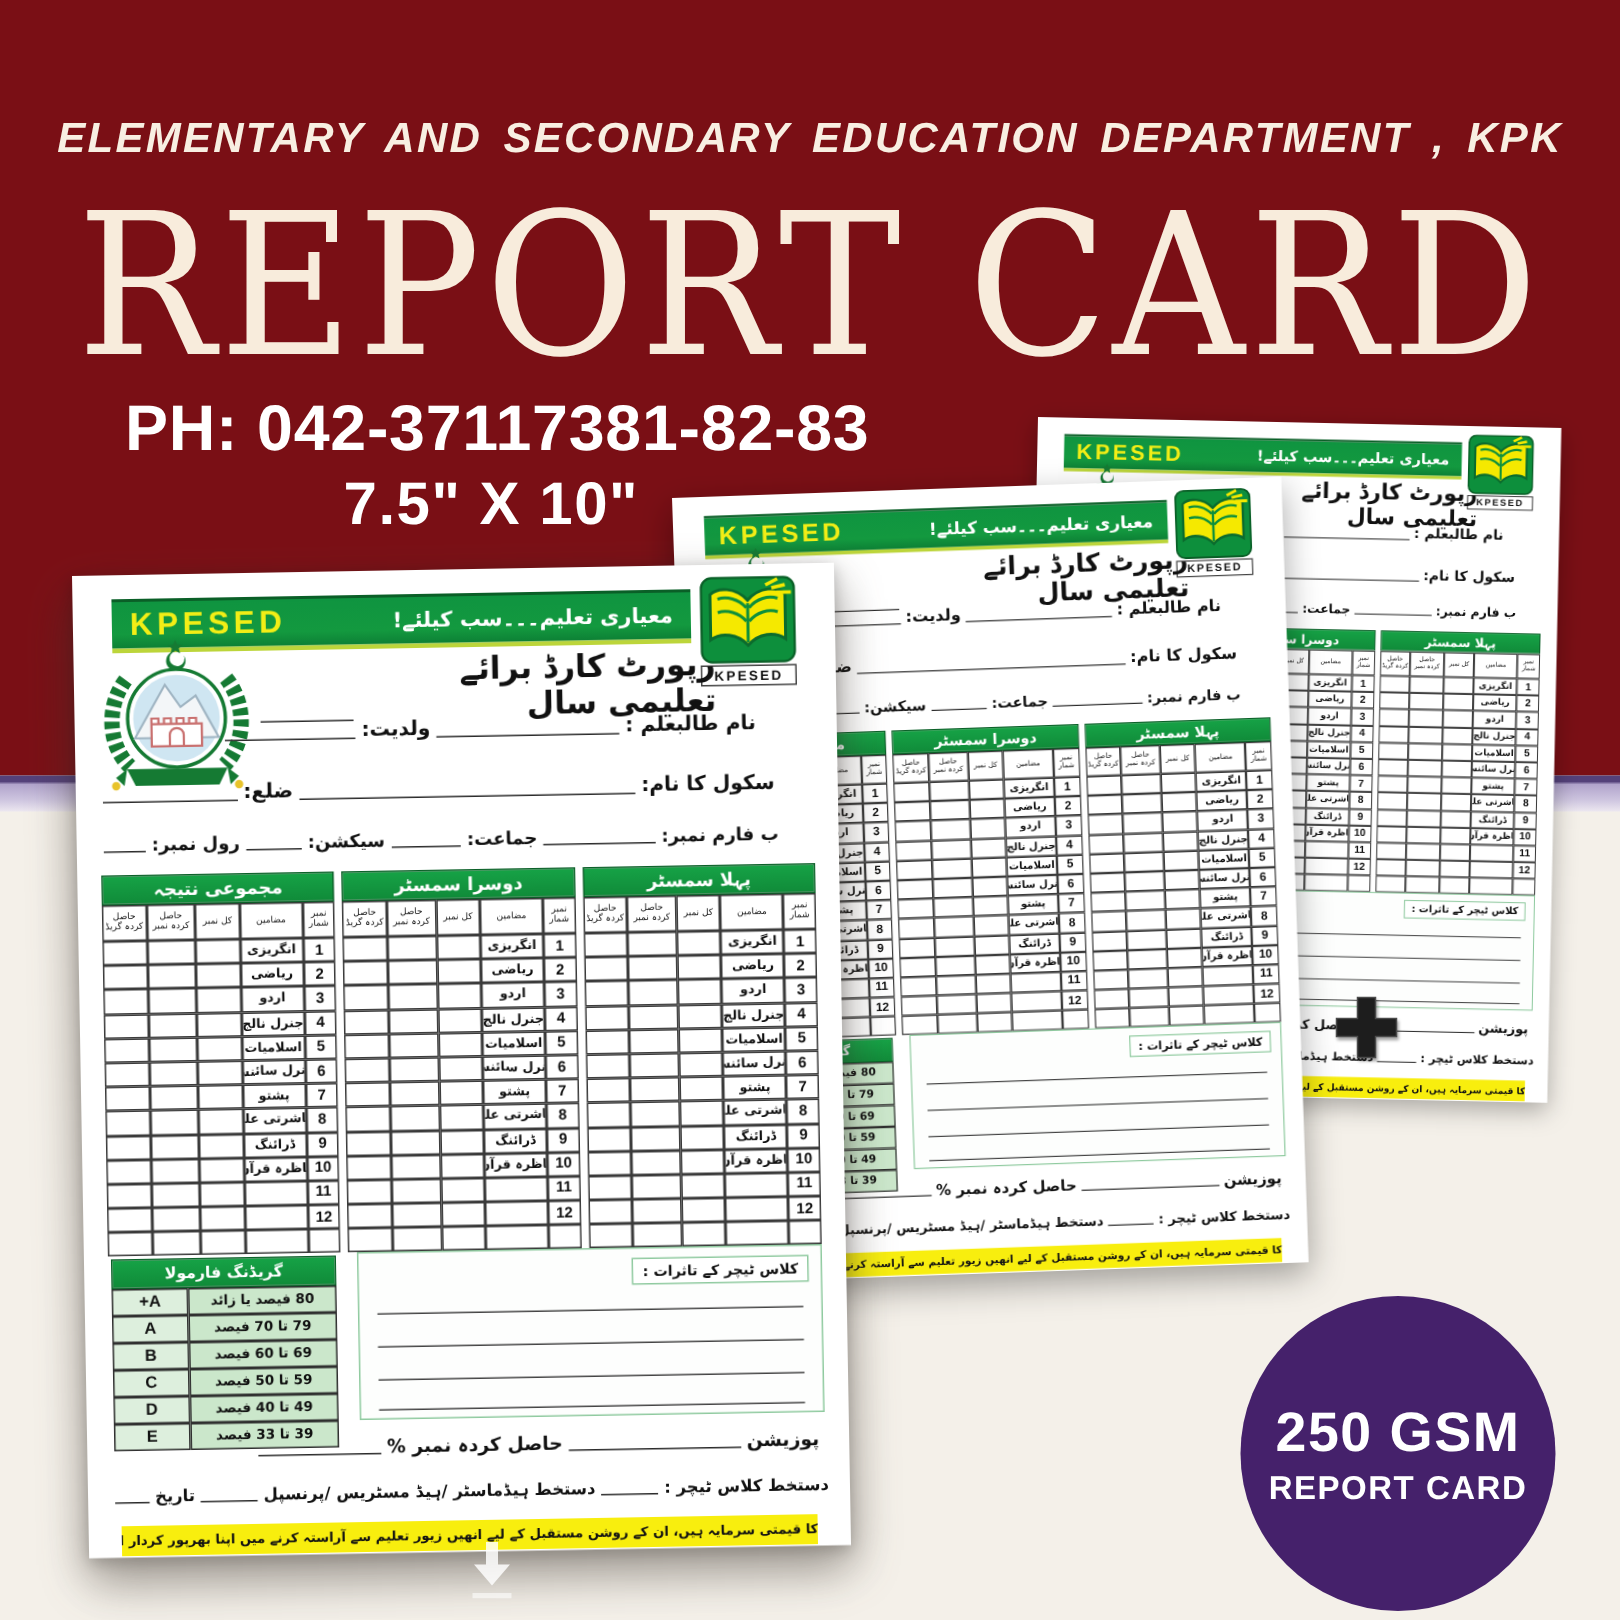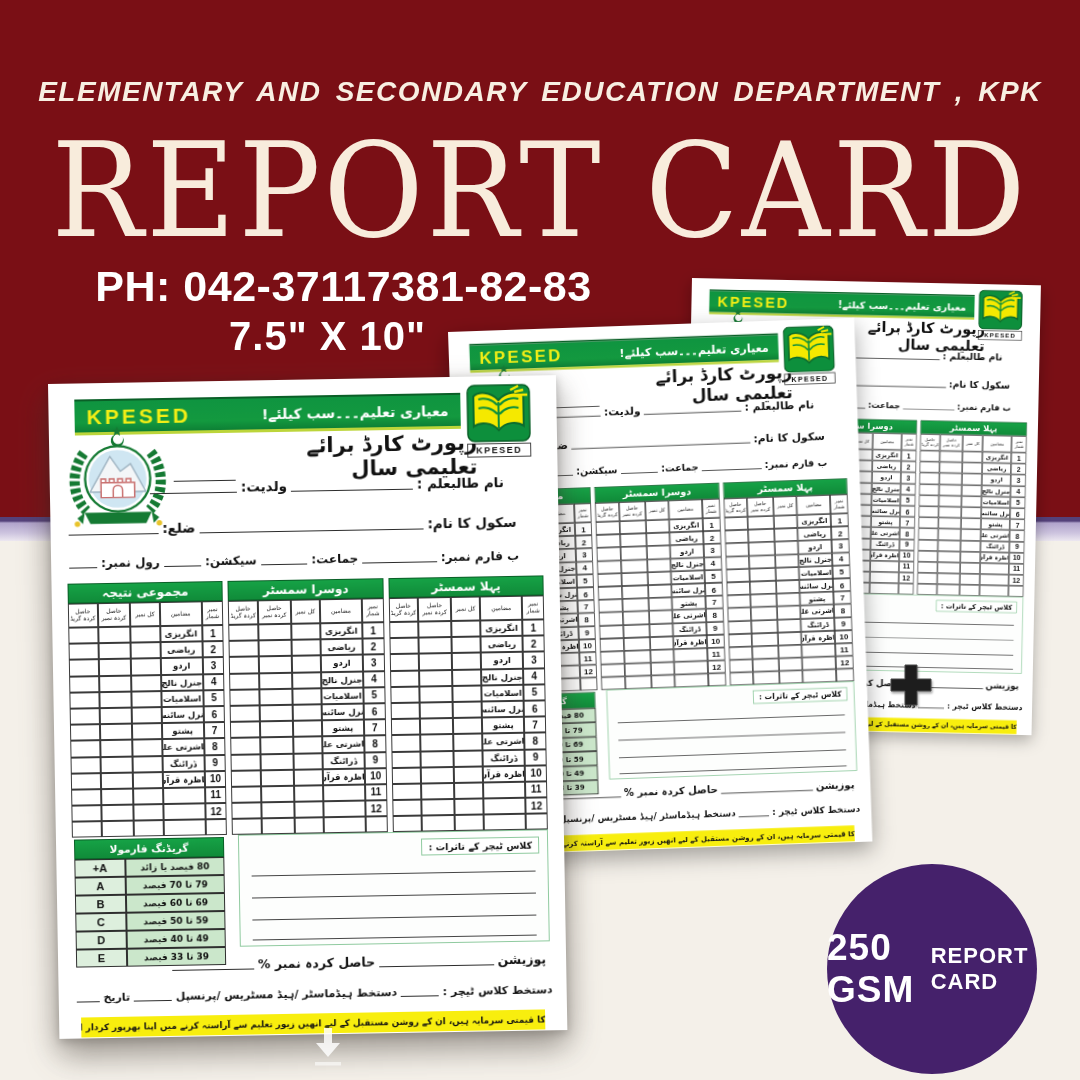--- a/index.html
+++ b/index.html
@@ -9,28 +9,28 @@
   
   .bg-maroon{position:absolute;left:0;top:0;width:1080px;height:517px;background:#7a0f15;}
   .bg-strip{position:absolute;left:0;top:517px;width:1080px;height:24px;
     background:linear-gradient(180deg,#54417a 0px,#54417a 4px,#b1a4cc 6px,#cdc4df 16px,#ece7f0 24px);}
 
   
   .dept{position:absolute;top:76px;left:0;width:1080px;text-align:center;color:#f8efe2;
     font-size:28px;font-weight:800;font-style:italic;letter-spacing:1.5px;word-spacing:5px;}
   .big-title{position:absolute;top:114px;left:0;width:1080px;text-align:center;color:#f8ecdc;
     font-family:"DejaVu Serif",serif;font-size:122px;letter-spacing:3px;transform:scaleY(1.08);transform-origin:top center;}
-  .phone{position:absolute;top:262px;left:26px;width:635px;text-align:center;color:#ffffff;
+  .phone{position:absolute;top:262px;left:14px;width:635px;text-align:center;color:#ffffff;
     font-size:43px;font-weight:800;letter-spacing:0.5px;}
   .psize{position:absolute;top:314px;left:10px;width:635px;text-align:center;color:#ffffff;
     font-size:40px;font-weight:800;letter-spacing:1px;}
 
   
   .badge{position:absolute;left:827px;top:864px;width:210px;height:210px;border-radius:50%;
-    background:#45216b;display:flex;flex-direction:row;align-items:center;justify-content:center;gap:3px;z-index:6;}
+    background:#45216b;display:flex;flex-direction:column;align-items:center;justify-content:center;gap:3px;z-index:6;}
   .badge .b1{color:#fff;font-size:37px;font-weight:800;letter-spacing:1px;}
   .badge .b2{color:#fff;font-size:22px;font-weight:700;letter-spacing:1px;}
 
   
   .plus-icon{position:absolute;left:888px;top:662px;z-index:5;filter:drop-shadow(1px 2px 1px rgba(0,0,0,.35));}
   .down-icon{position:absolute;left:306px;top:1024px;z-index:4;opacity:.9;}
 
   
   .card-slot{position:absolute;left:0;top:0;transform-origin:0 0;}
   .card-front{transform:translate(48px,384px) rotate(-1deg);z-index:3;filter:drop-shadow(0 14px 16px rgba(70,62,54,.45)) drop-shadow(0 3px 5px rgba(0,0,0,.25));}

